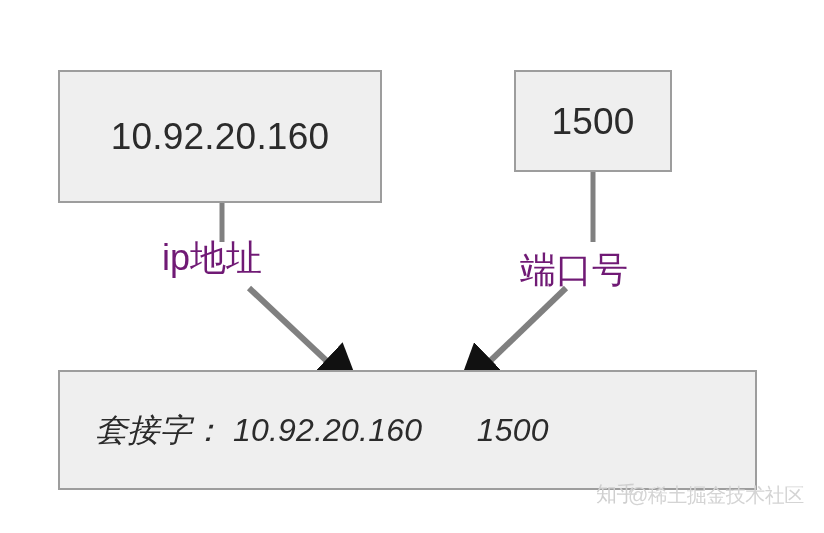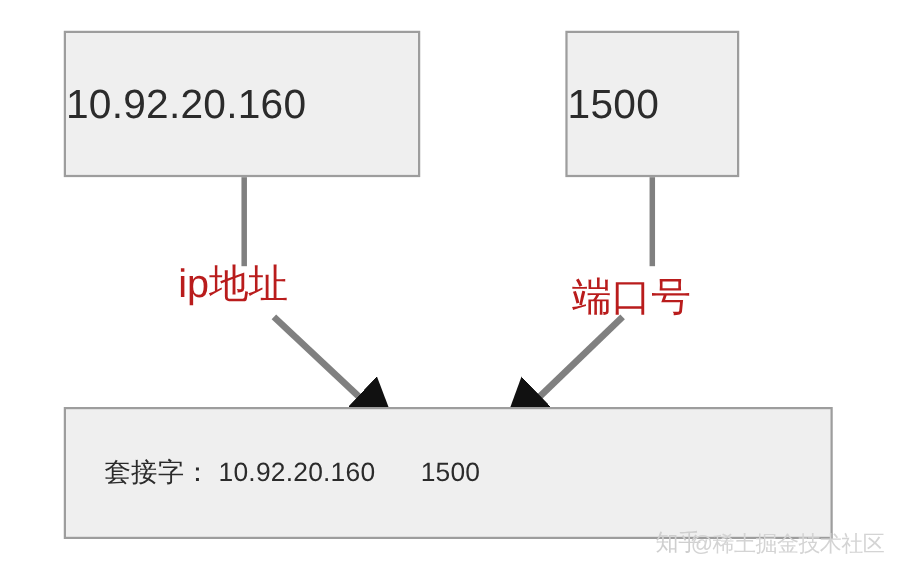--- a/index.html
+++ b/index.html
@@ -20,56 +20,58 @@
   }
   .node-box {
     position: absolute;
     box-sizing: border-box;
     background: #efefef;
     border: 2px solid #9d9d9d;
     display: flex;
     align-items: center;
   }
   .node-box.centered {
-    justify-content: flex-start;
+    justify-content: center;
+    margin-top: 42px;
   }
   #box-ip {
     left: 58px;
     top: 28px;
     width: 324px;
     height: 133px;
   }
   #box-port {
     left: 514px;
     top: 28px;
     width: 158px;
-    height: 133px;
+    height: 102px;
   }
   #box-socket {
     left: 58px;
     top: 370px;
     width: 699px;
     height: 120px;
     padding-left: 35px;
     justify-content: flex-start;
   }
   .box-text {
     color: #2b2b2b;
     font-size: 37px;
     font-weight: 400;
     letter-spacing: 0.2px;
     line-height: 1;
     white-space: pre;
   }
   #box-socket .box-text {
-    font-size: 24px;
+    font-size: 32px;
+    font-style: italic;
   }
   .edge-label {
     position: absolute;
-    color: #b91c1c;
+    color: #701a75;
     font-size: 36px;
     line-height: 1;
     white-space: nowrap;
   }
   #label-ip {
     left: 162px;
     top: 240px;
   }
   #label-port {
     left: 520px;

